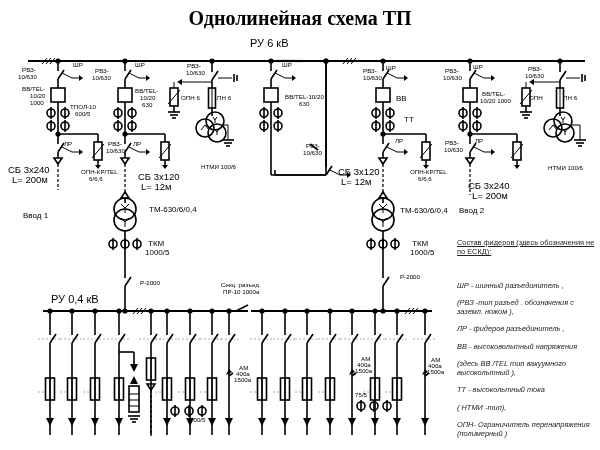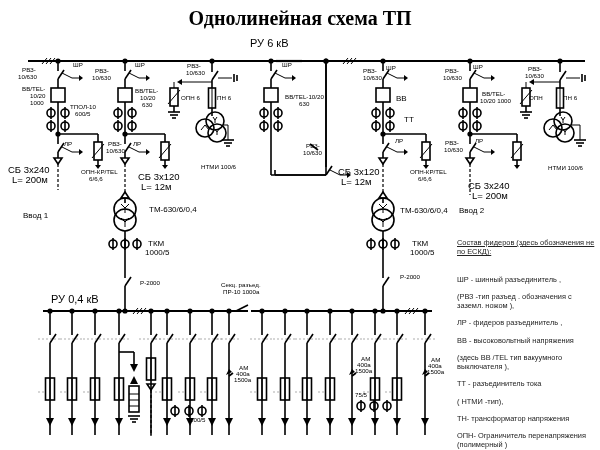--- a/index.html
+++ b/index.html
@@ -10,22 +10,22 @@
   .bus-label { font-size: 11px; }
   .lbl { font-size: 6.2px; }
   .lbl-md { font-size: 8px; }
   .lbl-lg { font-size: 9.5px; }
   .line { stroke: #000; stroke-width: 1.6; fill: none; }
   .thin { stroke: #000; stroke-width: 1; fill: none; }
   .bus { stroke: #000; stroke-width: 2.2; fill: none; }
   .dash { stroke: #777; stroke-width: 0.6; stroke-dasharray: 2 2; fill: none; }
   .dashk { stroke: #000; stroke-width: 1.2; stroke-dasharray: 3 2; fill: none; }
   .legend { position: absolute; left: 457px; top: 238px; width: 143px; font-size: 7.4px; line-height: 1.25; color: #222; }
-  .legend .lh { text-decoration: underline; margin-bottom: 18px; }
-  .legend .li { margin-bottom: 8px; }
+  .legend .lh { text-decoration: underline; margin-bottom: 24px; }
+  .legend .li { margin-bottom: 8px; font-style: italic; }
 </style>
 </head>
 <body>
 
 <svg id="diagram" viewBox="0 0 600 450" xmlns="http://www.w3.org/2000/svg">
   <defs>
     <marker id="arr" markerWidth="6" markerHeight="6" refX="5" refY="3" orient="auto">
       <path d="M0,0 L6,3 L0,6 z" fill="#000"></path>
     </marker>
   </defs>
@@ -554,18 +554,17 @@
     <text class="lbl" x="355" y="397">75/5</text>
   </g>
 </svg>
 
 <div class="legend">
   <div class="lh">Состав фидеров (здесь обозначения не по ЕСКД):</div>
   <div class="li">ШР - шинный разъединитель  ,</div>
   <div class="li">(РВЗ -тип разъед . обозначения с заземл. ножом ),</div>
   <div class="li">ЛР - фидеров разъединитель  ,</div>
   <div class="li">ВВ - высоковольтный напряжения</div>
-  <div class="li">(здесь ВВ /TEL тип вакуумного выключателя  ),</div>
-  <div class="li">ТТ - разъединитель тока</div>
+  <div class="li">(здесь ВВ /TEL тип вакуумного высокольтный  ),</div>
+  <div class="li">ТТ - высокольтный тока</div>
   <div class="li">( НТМИ -тип),</div>
-  <div class="li">ТН- трансформатор напряжения</div>
   <div class="li">ОПН- Ограничитель перенапряжения (полимерный )</div>
 </div>
 
 </body></html>

